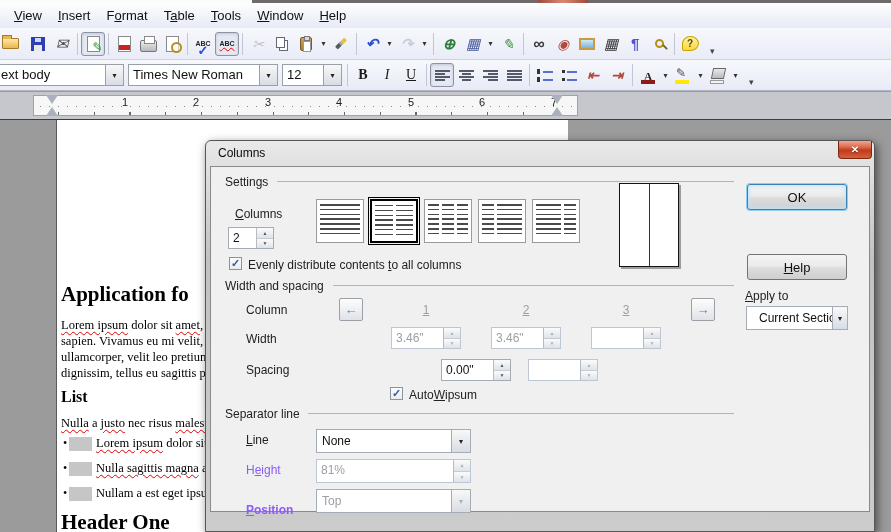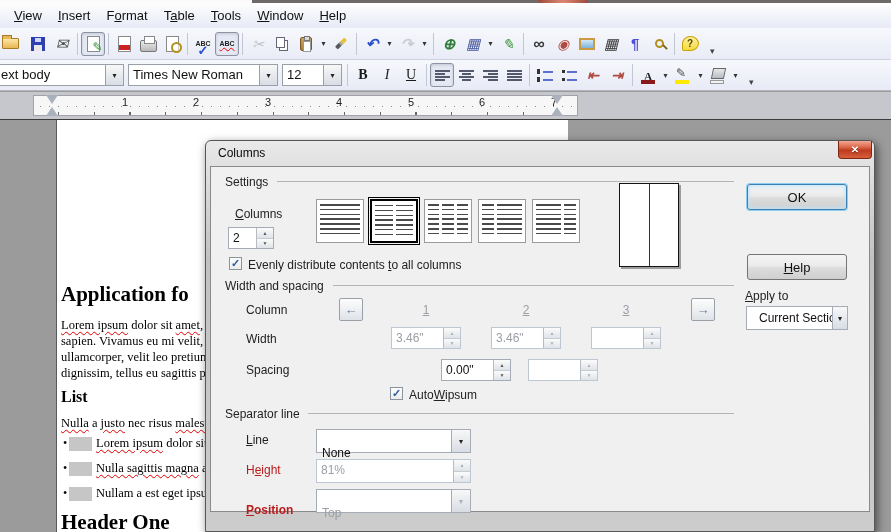--- a/index.html
+++ b/index.html
@@ -106,34 +106,34 @@
   .bullet{position:absolute;left:6px;font-size:12px;}
   .fieldbox{position:absolute;width:23px;height:14px;background:#c6c6c6;}
   .btxt{position:absolute;left:39px;font-size:12.5px;white-space:nowrap;}
 
   
   .dlg{position:absolute;left:205px;top:140px;width:670px;height:392px;background:linear-gradient(#e9e9e9,#c2c2c2 30%,#cccccc);border:1px solid #565656;border-radius:6px 6px 0 0;box-shadow:2px 3px 10px rgba(0,0,0,.55);}
   .dtitle{position:absolute;left:12px;top:5px;font-size:12px;color:#0a0a0a;}
   .dclose{position:absolute;left:632px;top:0;width:34px;height:18px;background:linear-gradient(#f0a795 0%,#dc6a4c 35%,#bf3b1e 55%,#d6603c 100%);border:1px solid #7e2610;border-top:none;border-radius:0 0 4px 4px;display:flex;align-items:center;justify-content:center;color:#fff;font-size:10px;font-weight:bold;text-shadow:0 1px 1px #6e1d00;}
   .dclient{position:absolute;left:4px;top:25px;width:660px;height:346px;background:#f0f0f0;border:1px solid #8a8a8a;font-size:12px;color:#222;}
   .lbl{position:absolute;white-space:nowrap;}
-  .lbl.dim{color:#b91c1c;}
+  .lbl.dim{color:#8b5cf6;}
   .gline{position:absolute;height:1px;background:#b4b4b4;}
   .cbx{position:absolute;width:13px;height:13px;background:linear-gradient(#fdfdfd,#ececec);border:1px solid #8a949e;text-align:center;}
   .cbx i{font-style:normal;font-size:11px;line-height:11px;color:#2f5fa3;font-weight:bold;display:block;}
   .spin{position:absolute;height:22px;background:#fff;border:1px solid #a5acb5;display:flex;}
   .spin .sv{flex:1;font-size:12px;color:#111;padding:3px 4px;white-space:nowrap;overflow:hidden;}
   .sb{width:17px;border-left:1px solid #b5bcc4;display:flex;flex-direction:column;}
   .sa{flex:1;display:flex;align-items:center;justify-content:center;font-size:5px;color:#555;background:linear-gradient(#fbfbfb,#dfe3e8);}
   .sa + .sa{border-top:1px solid #c5ccd4;}
   .spin.dis{border-color:#bcc7d3;}
   .spin.dis .sv{color:#9aa0a6;}
   .spin.dis .sa{color:#a9b2ba;}
   .combo2{position:absolute;height:24px;background:#fff;border:1px solid #a5acb5;display:flex;align-items:stretch;}
-  .combo2 .cv{flex:1;font-size:12px;color:#111;padding:16px 5px;white-space:nowrap;overflow:hidden;}
+  .combo2 .cv{flex:1;font-size:12px;color:#111;padding:4px 5px;white-space:nowrap;overflow:hidden;}
   .combo2 .cb2{width:19px;background:linear-gradient(#f8f8f8,#d8dce4);border-left:1px solid #a5acb5;display:flex;align-items:center;justify-content:center;font-size:8px;color:#222;}
   .combo2.dis .cv{color:#9aa0a6;}
   .combo2.dis .cb2{color:#a9b2ba;}
   .pb{position:absolute;top:32px;width:48px;height:44px;background:#fff;border:1px solid #9a9a9a;padding:4px 3px;display:flex;gap:3px;}
   .pb i{flex:1;background:repeating-linear-gradient(#4a4a4a 0 1.5px,transparent 1.5px 4.8px);}
   .pb i.nw{flex:0 0 30%;}
   .pb.sel{border:2px solid #000;outline:1px solid #000;outline-offset:1px;}
   .abtn{position:absolute;width:24px;height:23px;border:1px solid #9aa0a8;border-radius:2px;background:linear-gradient(#fdfdfd,#dfe3e8);display:flex;align-items:center;justify-content:center;color:#6b7f94;font-size:13px;font-weight:bold;}
   .colnum{position:absolute;width:70px;text-align:center;font-size:12px;color:#9aa0a6;text-decoration:underline;}
   .pv{position:absolute;left:408px;top:16px;width:60px;height:84px;background:#fff;border:1px solid #141414;box-shadow:2px 2px 0 #9c9c9c;}

